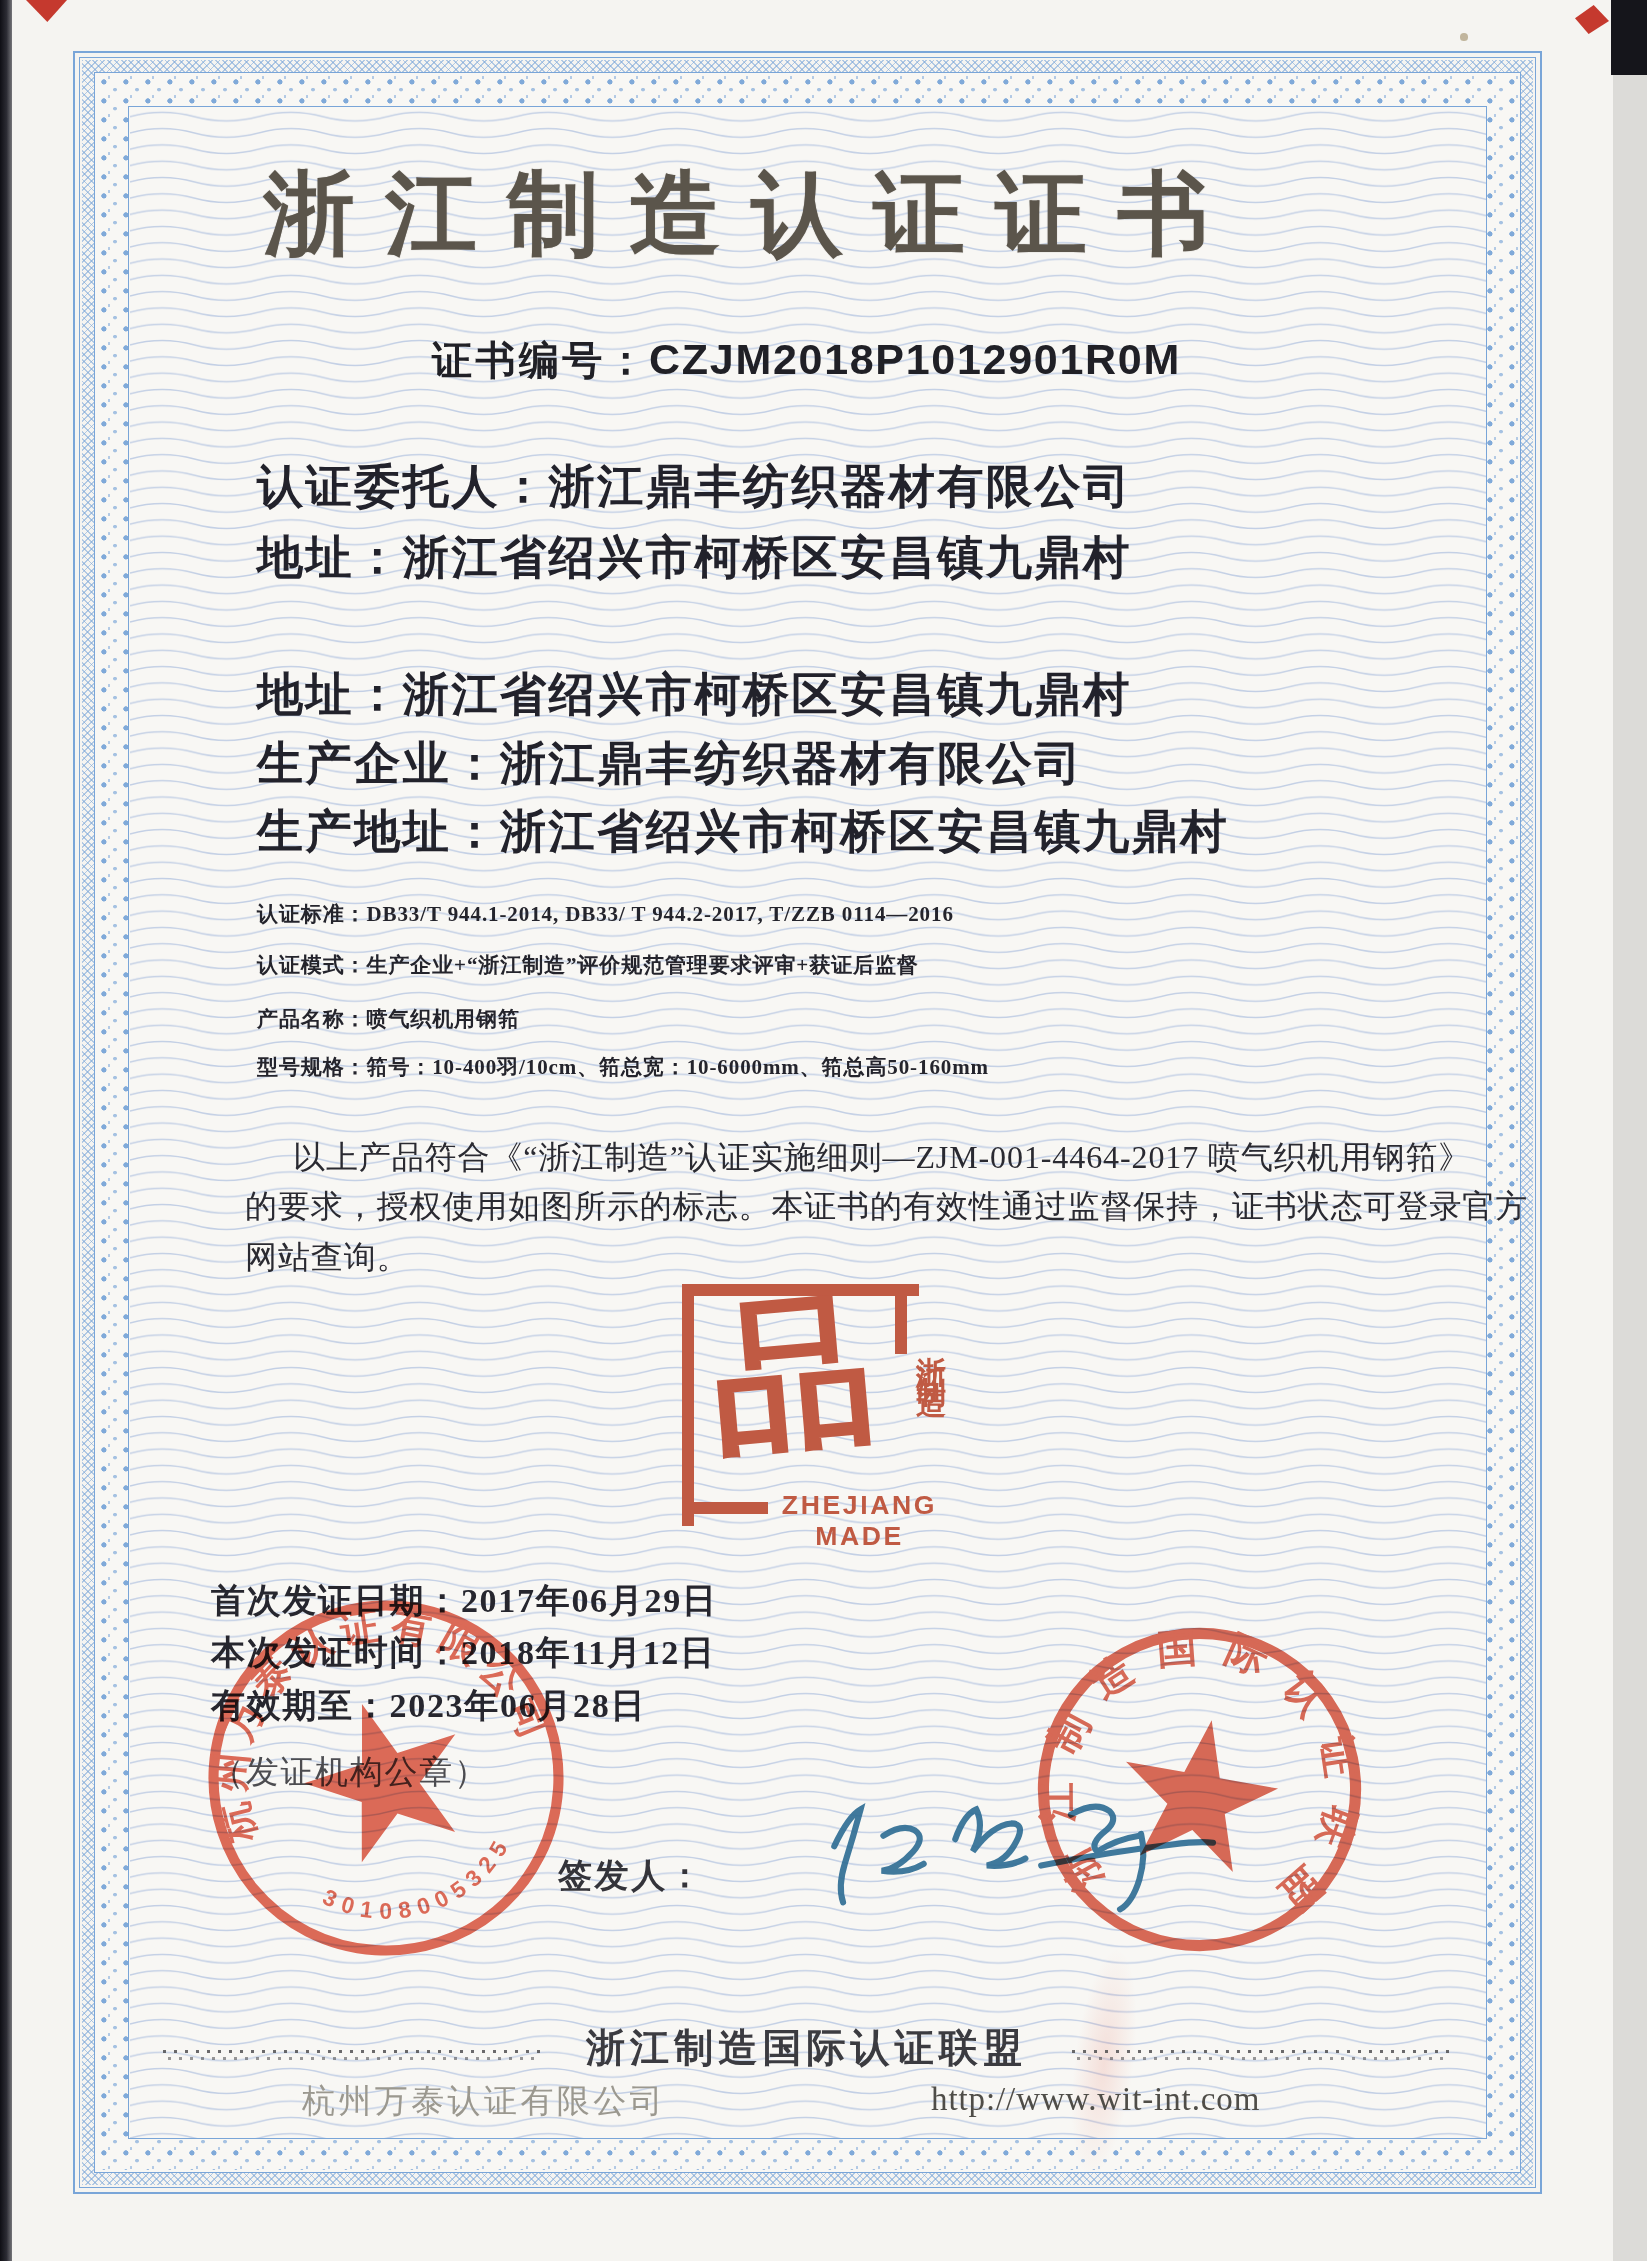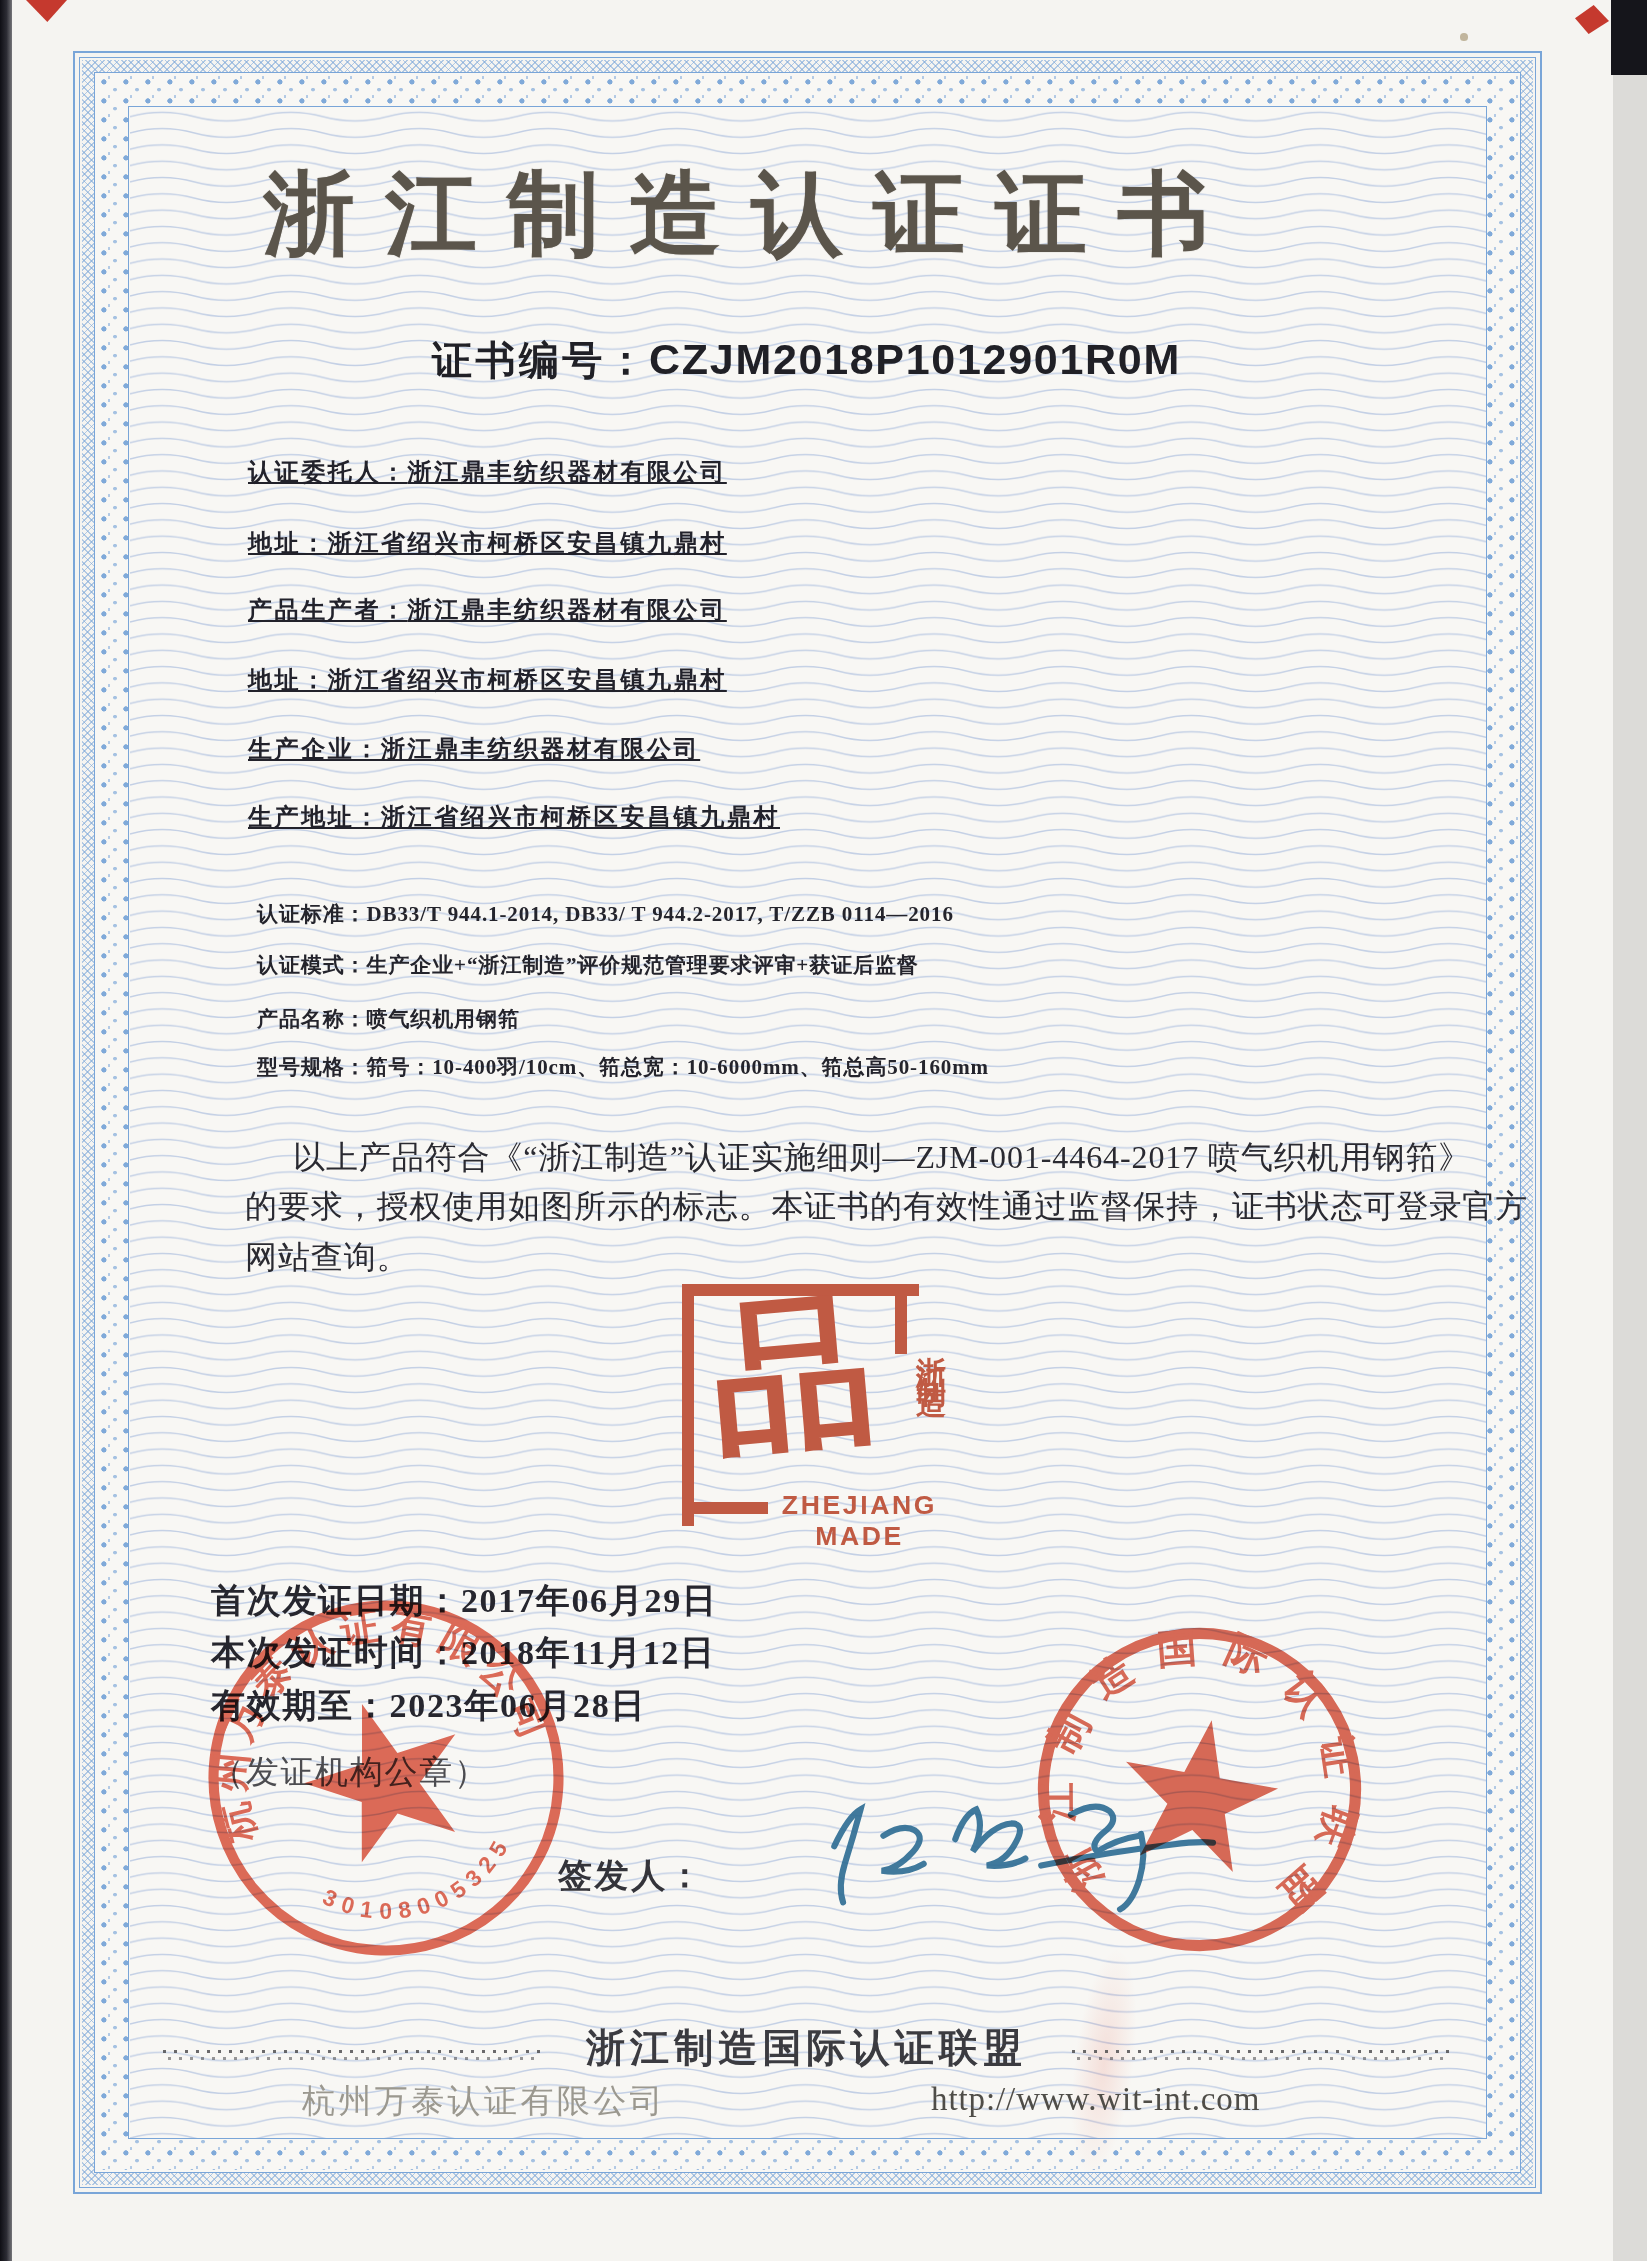--- a/index.html
+++ b/index.html
@@ -38,22 +38,22 @@
   #waves{position:absolute;left:130px;top:108px;width:1356px;height:2030px;z-index:2;}
   
   .content{position:absolute;inset:0;z-index:10;}
   .title{position:absolute;left:0;top:153px;width:1472px;text-align:center;
     font-size:91px;font-weight:bold;color:#5b554b;letter-spacing:31px;text-indent:31px;
     text-shadow:0 0 0.9px rgba(70,64,55,.6);}
   .certno{position:absolute;left:0;top:333px;width:1613px;text-align:center;
     font-family:"Liberation Sans","DejaVu Sans",sans-serif;font-weight:700;color:#202026;}
   .certno .lab{font-size:40px;letter-spacing:3.4px;}
   .certno .val{font-size:43px;letter-spacing:1.7px;}
-  .fline{position:absolute;left:248px;white-space:nowrap;font-weight:700;color:#22222b;
-    font-size:24px;letter-spacing:2.6px;text-decoration:underline;}
+  .fline{position:absolute;left:257px;white-space:nowrap;font-weight:700;color:#22222b;
+    font-size:46px;letter-spacing:2.6px;}
   .sline{position:absolute;left:257px;white-space:nowrap;font-weight:600;color:#24242c;
     font-size:21px;letter-spacing:0.9px;}
   .stmt{position:absolute;left:245px;width:1261px;font-size:32px;color:#2a2a31;
     letter-spacing:0.9px;white-space:nowrap;}
   
   .mark{position:absolute;left:682px;top:1284px;width:266px;height:273px;color:#c05a43;}
   .mark .sq{position:absolute;left:0;top:0;width:225px;height:230px;
     border-top:12px solid #c05a43;border-left:12px solid #c05a43;}
   .mark .stub-r{position:absolute;left:213px;top:0;width:12px;height:70px;background:#c05a43;}
   .mark .stub-b{position:absolute;left:0;top:218px;width:86px;height:12px;background:#c05a43;}
@@ -119,21 +119,20 @@
   <div class="content">
 
     <div class="title">浙江制造认证证书</div>
 
     <div class="certno">
       <span class="lab">证书编号：</span><span class="val">CZJM2018P1012901R0M</span>
     </div>
 
     <div class="fline" style="top:456px"><span>认证委托人：</span><span>浙江鼎丰纺织器材有限公司</span></div>
     <div class="fline" style="top:527px"><span>地址：</span><span>浙江省绍兴市柯桥区安昌镇九鼎村</span></div>
-    <div class="fline" style="top:594px"><span>产品生产者：</span><span>浙江鼎丰纺织器材有限公司</span></div>
     <div class="fline" style="top:664px"><span>地址：</span><span>浙江省绍兴市柯桥区安昌镇九鼎村</span></div>
     <div class="fline" style="top:733px"><span>生产企业：</span><span>浙江鼎丰纺织器材有限公司</span></div>
     <div class="fline" style="top:801px"><span>生产地址：</span><span>浙江省绍兴市柯桥区安昌镇九鼎村</span></div>
 
     <div class="sline" style="top:900px"><span>认证标准：</span><span>DB33/T 944.1-2014, DB33/ T 944.2-2017, T/ZZB 0114—2016</span></div>
     <div class="sline" style="top:951px"><span>认证模式：</span><span>生产企业+“浙江制造”评价规范管理要求评审+获证后监督</span></div>
     <div class="sline" style="top:1005px"><span>产品名称：</span><span>喷气织机用钢筘</span></div>
     <div class="sline" style="top:1053px"><span>型号规格：</span><span>筘号：10-400羽/10cm、筘总宽：10-6000mm、筘总高50-160mm</span></div>
 
     <div class="stmt" style="top:1136px;padding-left:48px">以上产品符合《“浙江制造”认证实施细则—ZJM-001-4464-2017 喷气织机用钢筘》</div>

